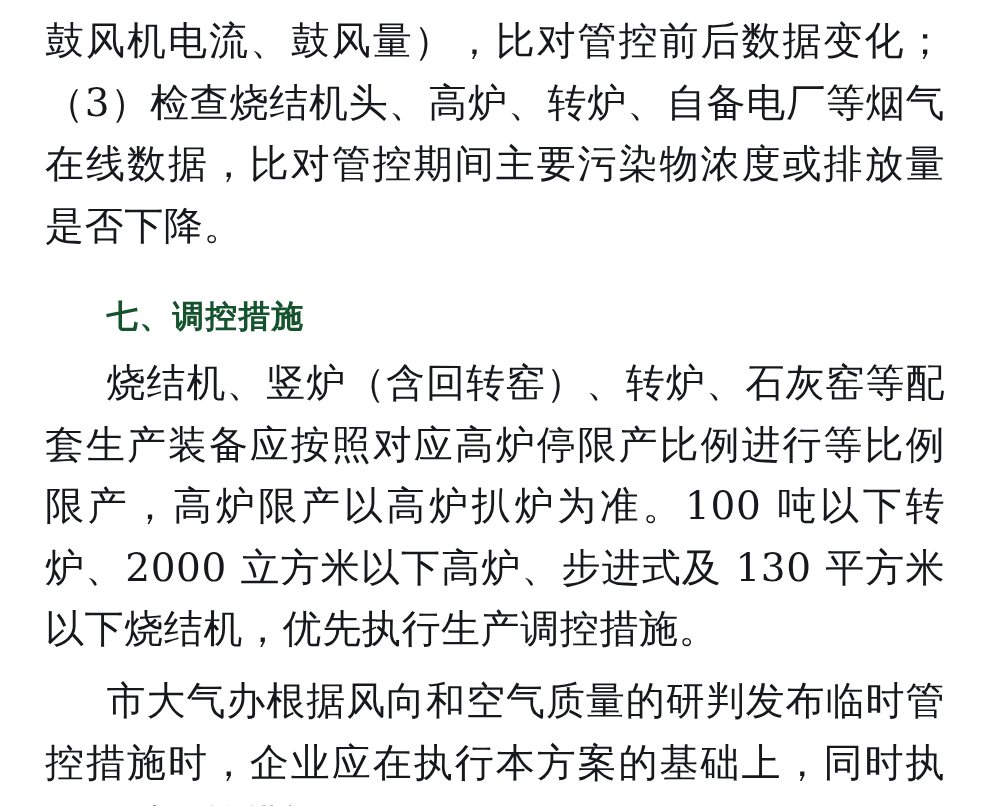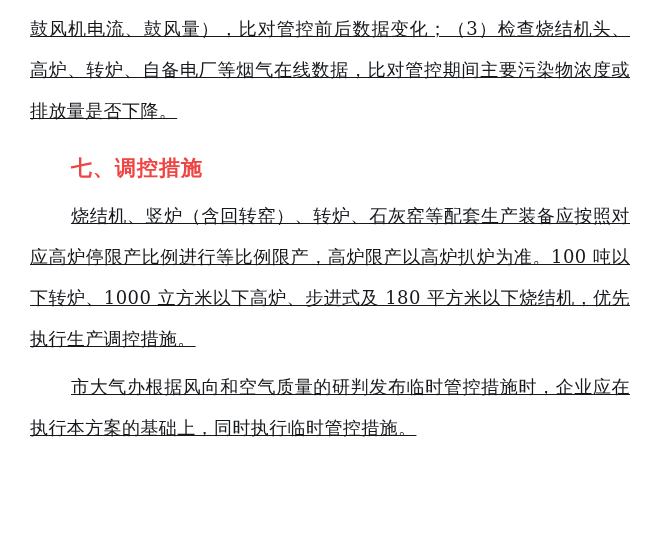--- a/index.html
+++ b/index.html
@@ -19,43 +19,41 @@
     width: 660px;
     height: 537px;
     padding: 0;
     box-sizing: border-box;
   }
   .doc-body {
     padding: 8px 30px 0 30px;
   }
   p {
     margin: 0;
-    font-size: 18px;
+    font-size: 26px;
     line-height: 41px;
     letter-spacing: 0.4px;
     text-align: justify;
     text-justify: inter-ideograph;
     color: #16181c;
-    text-decoration: underline;
   }
   p.indent {
     text-indent: 41px;
   }
   p.hang {
     text-indent: 0;
   }
   .section-heading {
     margin: 0;
     font-size: 21px;
     line-height: 44px;
     font-weight: bold;
     letter-spacing: 1px;
     text-indent: 41px;
-    color: #ef4444;
-    font-family: Liberation Mono, monospace;
+    color: #14532d;
   }
   .gap-sm { height: 3px; }
   .gap-md { height: 7px; }
   .gap-lg { height: 10px; }
 </style>
 </head>
 <body>
 
 <div class="page">
   <div class="doc-body">
@@ -64,20 +62,20 @@
 
     <div class="gap-md"></div>
 
 
     <div class="gap-lg"></div>
 
     <h2 class="section-heading">七、调控措施</h2>
 
     <div class="gap-sm"></div>
 
-    <p class="indent">烧结机、竖炉（含回转窑）、转炉、石灰窑等配套生产装备应按照对应高炉停限产比例进行等比例限产，高炉限产以高炉扒炉为准。100 吨以下转炉、1000 立方米以下高炉、步进式及 180 平方米以下烧结机，优先执行生产调控措施。</p>
+    <p class="indent">烧结机、竖炉（含回转窑）、转炉、石灰窑等配套生产装备应按照对应高炉停限产比例进行等比例限产，高炉限产以高炉扒炉为准。100 吨以下转炉、2000 立方米以下高炉、步进式及 130 平方米以下烧结机，优先执行生产调控措施。</p>
 
     <div class="gap-md"></div>
 
     <p class="indent">市大气办根据风向和空气质量的研判发布临时管控措施时，企业应在执行本方案的基础上，同时执行临时管控措施。</p>
 
   </div>
 </div>
 
 </body></html>

